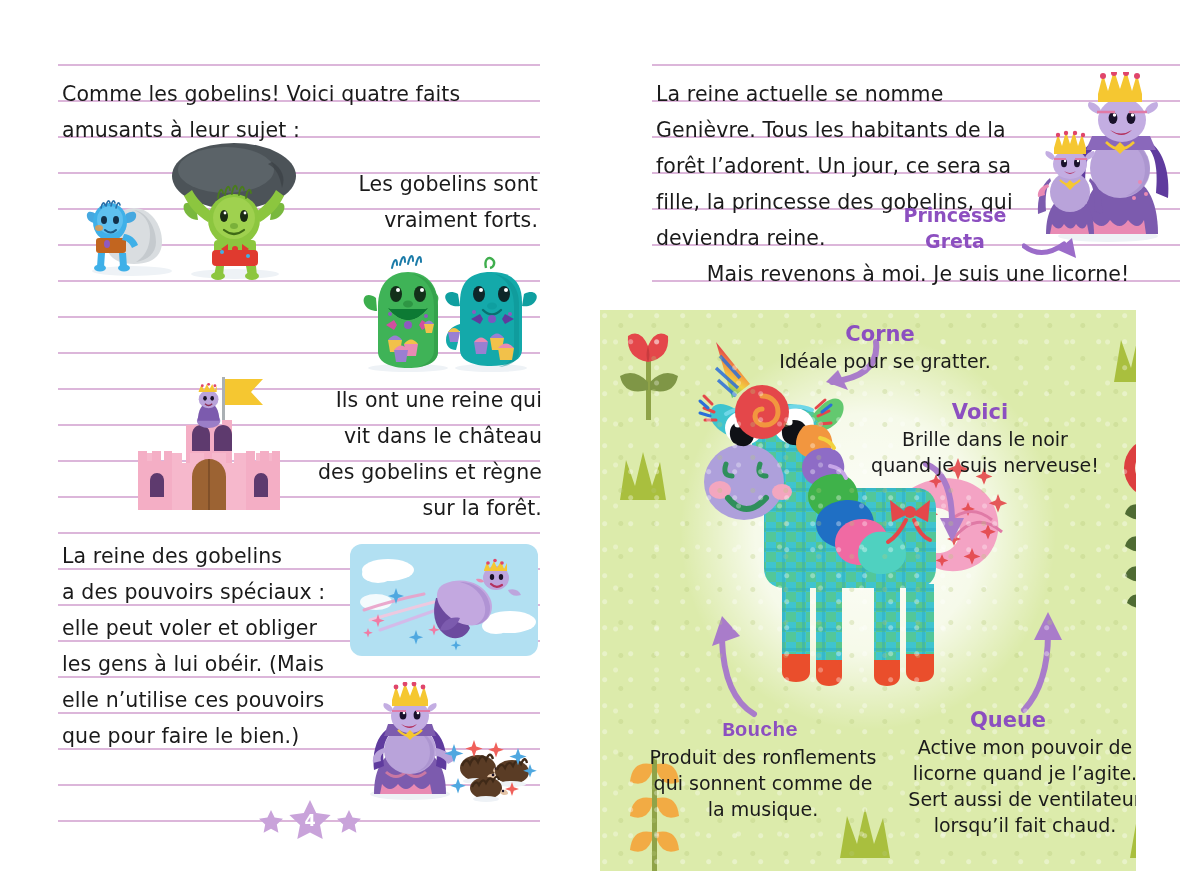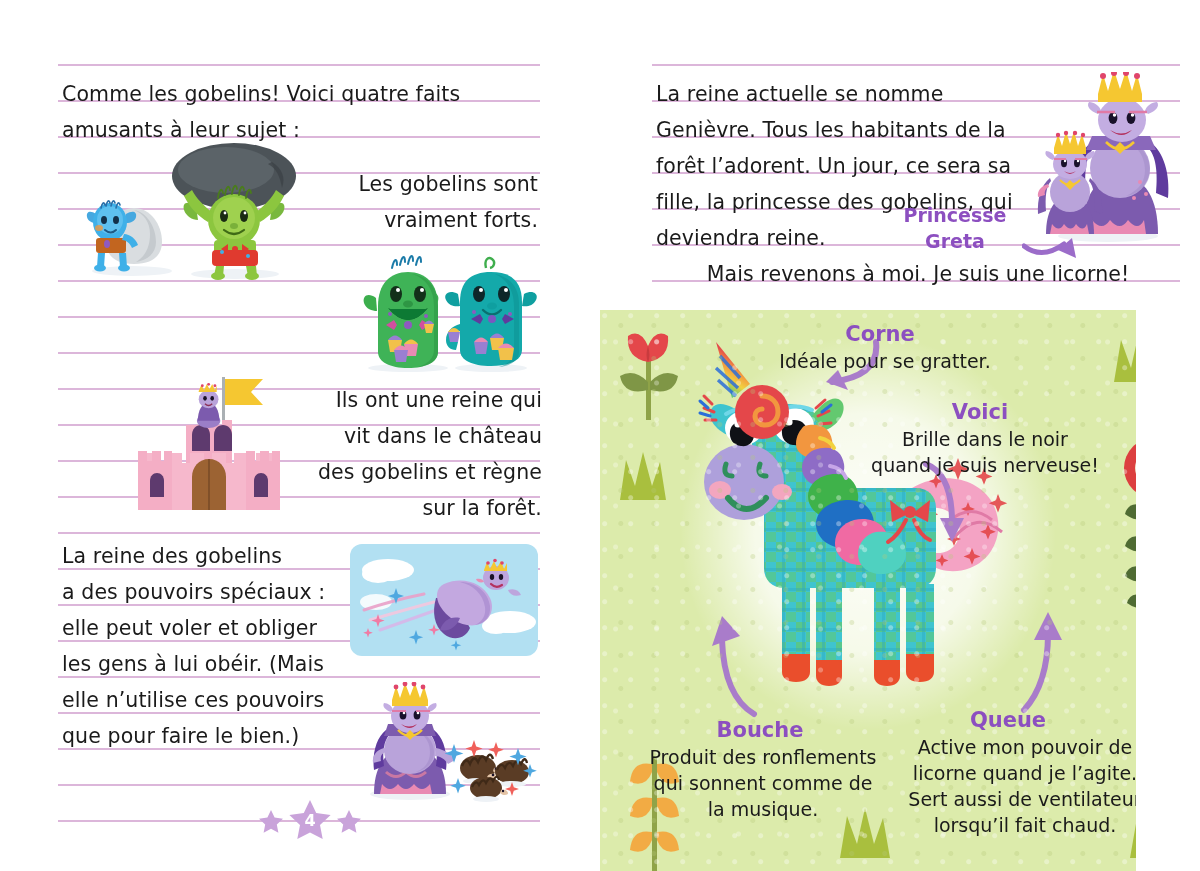--- a/index.html
+++ b/index.html
@@ -85,21 +85,21 @@
   .pbody {
     position: absolute; z-index: 6;
     font-family: "DejaVu Sans", sans-serif; font-weight: 400;
     color: #1a1a1a; font-size: 19px; line-height: 26px; text-align: center;
     white-space: pre-line;
   }
   #lbl-corne  { left: 200px; top: 12px;  width: 160px; }
   #bod-corne  { left: 140px; top: 38px;  width: 290px; }
   #lbl-corps  { left: 300px; top: 90px;  width: 160px; }
   #bod-corps  { left: 270px; top: 116px; width: 230px; }
-  #lbl-bouche { left: 80px;  top: 408px; width: 160px; }
+  #lbl-bouche { left: 80px;  top: 408px; width: 160px; font-family: Liberation Mono, monospace; }
   #bod-bouche { left: 48px;  top: 434px; width: 230px; }
   #lbl-queue  { left: 328px; top: 398px; width: 160px; }
   #bod-queue  { left: 300px; top: 424px; width: 250px; }
 
   svg { display:block; }
   .lay { position:absolute; }
 </style>
 </head>
 <body>
 

